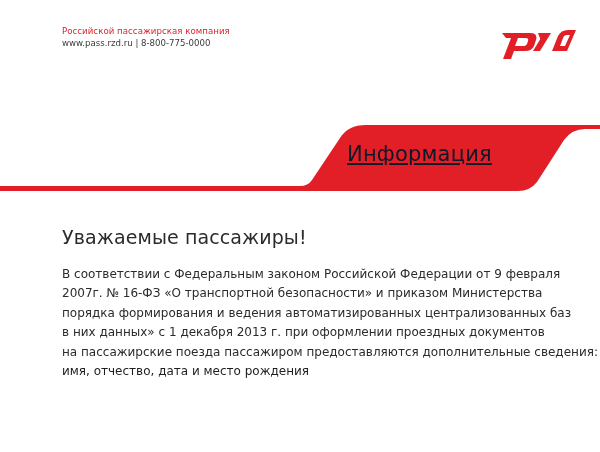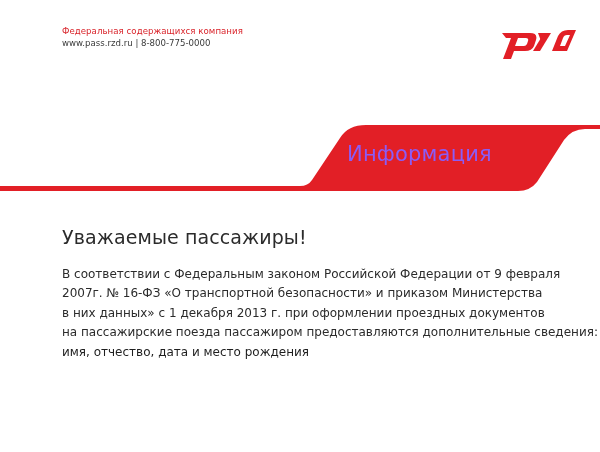--- a/index.html
+++ b/index.html
@@ -43,23 +43,24 @@
       left: 0;
       top: 110px;
       width: 600px;
       height: 90px;
     }
     .banner-title {
       position: absolute;
       left: 347px;
       top: 142px;
       font-size: 21px;
-      color: #8b5cf6;
+      color: #0f172a;
       letter-spacing: 0.2px;
       white-space: nowrap;
+      text-decoration: underline;
     }
     .greeting {
       position: absolute;
       left: 62px;
       top: 226px;
       font-size: 19px;
       color: #2b2b2b;
       font-weight: normal;
       letter-spacing: 0.1px;
       white-space: nowrap;
@@ -85,21 +86,21 @@
     }
     .body-line.bold {
       font-weight: normal;
       text-align-last: left;
       color: #1e1e1e;
     }
   </style>
 </head>
 <body>
 
-<div class="header-company">Федеральная содержащихся компания</div>
+<div class="header-company">Российской пассажирская компания</div>
 <div class="header-contacts">www.pass.rzd.ru | 8-800-775-0000</div>
 
 <svg class="logo" viewBox="0 0 78 36">
 
   <g fill="#e21f26">
 
     <path d="M2 9 L30 9 Q38 9 36 16 L34 22 Q32 27 25 27 L14 27 L11 35 L3 35 L11 14 L6 14 Z M18 14 L15 22 L24 22 Q26 22 27 20 L28 17 Q29 14 26 14 Z"></path>
 
     <path d="M33 27 L44 9 L51 9 L40 27 Z"></path>
     <path d="M38 9 L44 9 L46 17 L41 17 Z"></path>
@@ -112,16 +113,17 @@
 
   <path d="M0 76 L300 76 Q308 76 312 70 L340 28 Q348 15 366 15 L600 15 L600 19 L585 19 Q572 19 564 30 L537 72 Q530 81 518 81 L0 81 Z" fill="#e21f26"></path>
 </svg>
 <div class="banner-title">Информация</div>
 
 <div class="greeting">Уважаемые пассажиры!</div>
 
 <div class="body-text">
   <span class="body-line">В соответствии с Федеральным законом Российской Федерации от 9 февраля</span>
   <span class="body-line">2007г. № 16-ФЗ «О транспортной безопасности» и приказом Министерства</span>
+  <span class="body-line">порядка формирования и ведения автоматизированных централизованных баз</span>
   <span class="body-line">в них данных» с 1 декабря 2013 г. при оформлении проездных документов</span>
   <span class="body-line last">на пассажирские поезда пассажиром предоставляются дополнительные сведения:</span>
   <span class="body-line bold">имя, отчество, дата и место рождения</span>
 </div>
 
 </body></html>

